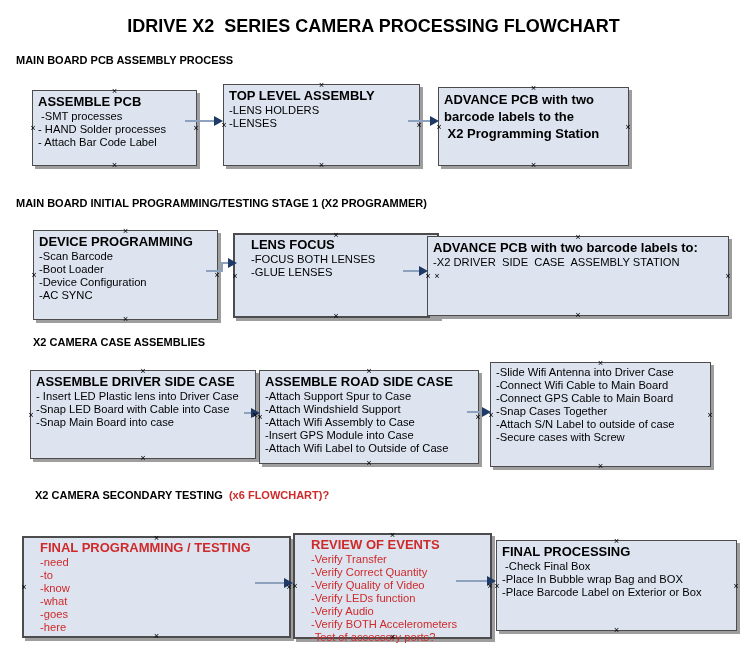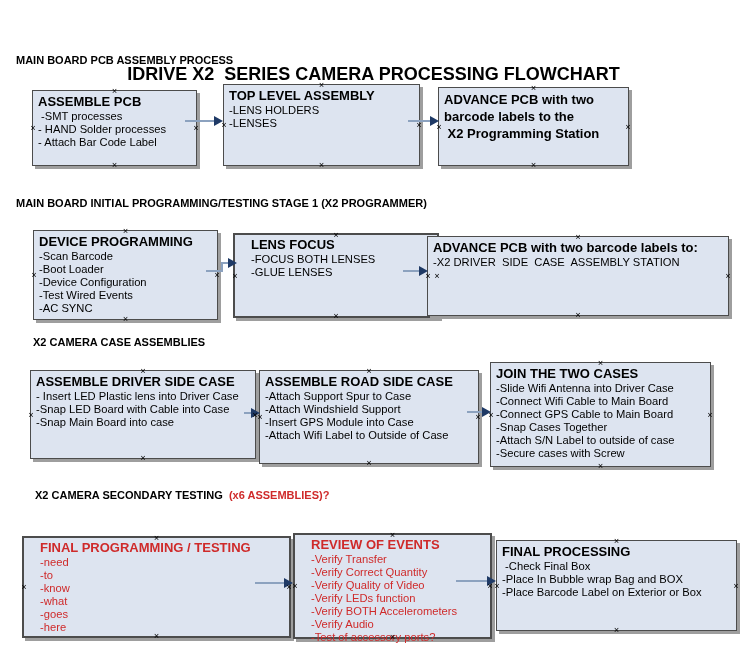--- a/index.html
+++ b/index.html
@@ -1,21 +1,21 @@
 <!DOCTYPE html>
 <html style="--red: #cf2a2a; --box_fill: #dde4f0; --box_border: #4c4c4c; --box_shadow: #9e9e9e; --arrow_line: #8ca2bf; --arrow_head: #1f3a66;"><head>
 <meta charset="utf-8">
 <style>
   html,body{margin:0;padding:0;background:#ffffff;}
   #stage{
     position:relative;width:747px;height:662px;background:#ffffff;
     font-family:"Liberation Sans",sans-serif;color:#000;overflow:hidden;
   }
   .main-title{position:absolute;left:0;right:0;top:16px;text-align:center;
-    font-size:18px;font-weight:bold;white-space:pre;margin-top:48px;}
+    font-size:18px;font-weight:bold;white-space:pre;}
   .sec-h{position:absolute;font-size:11px;font-weight:bold;white-space:pre;}
   .red{color:var(--red,#cf2a2a);}
   .box{position:absolute;background:var(--box_fill,#dde4f0);
     border:1px solid var(--box_border,#4c4c4c);
     box-shadow:3px 3px 0 var(--box_shadow,#9e9e9e);
     padding:3px 5px;overflow:visible;}
   .heavy{border-width:2px;padding:2px 16px;}
   .bt{font-weight:bold;font-size:13px;line-height:16px;white-space:pre;}
   .bl{font-weight:bold;font-size:13px;line-height:17px;white-space:pre;}
   .bi{font-size:11.2px;line-height:13px;white-space:pre;}
@@ -82,21 +82,20 @@
 
   <div class="box" style="left:33px;top:230px;width:173px;height:82px">
     <i class="hd t"></i>
       <i class="hd b"></i>
       <i class="hd l"></i>
       <i class="hd r"></i>
     <div class="bt">DEVICE PROGRAMMING</div>
     <div class="bi">-Scan Barcode</div>
     <div class="bi">-Boot Loader</div>
     <div class="bi">-Device Configuration</div>
-    <div class="bi">-Test Wired Events</div>
     <div class="bi">-AC SYNC</div>
   </div>
 
   <div class="box heavy" style="left:233px;top:233px;width:170px;height:77px">
     <i class="hd t"></i>
       <i class="hd b"></i>
       <i class="hd l"></i>
       <i class="hd r"></i>
     <div class="bt">LENS FOCUS</div>
     <div class="bi">-FOCUS BOTH LENSES</div>
@@ -134,44 +133,44 @@
   </div>
 
   <div class="box" style="left:259px;top:370px;width:208px;height:86px">
     <i class="hd t"></i>
       <i class="hd b"></i>
       <i class="hd l"></i>
       <i class="hd r"></i>
     <div class="bt">ASSEMBLE ROAD SIDE CASE</div>
     <div class="bi">-Attach Support Spur to Case</div>
     <div class="bi">-Attach Windshield Support</div>
+    <div class="bi">-Attach Wifi Assembly to Case</div>
     <div class="bi">-Insert GPS Module into Case</div>
     <div class="bi">-Attach Wifi Label to Outside of Case</div>
   </div>
 
   <div class="box" style="left:490px;top:362px;width:209px;height:97px">
     <i class="hd t"></i>
       <i class="hd b"></i>
       <i class="hd l"></i>
       <i class="hd r"></i>
-    <div class="bt">JOIN THE TWO CASES</div>
     <div class="bi">-Slide Wifi Antenna into Driver Case</div>
     <div class="bi">-Connect Wifi Cable to Main Board</div>
     <div class="bi">-Connect GPS Cable to Main Board</div>
     <div class="bi">-Snap Cases Together</div>
     <div class="bi">-Attach S/N Label to outside of case</div>
     <div class="bi">-Secure cases with Screw</div>
   </div>
 
   <div class="aline" style="left:244px;top:412px;width:9px"></div>
   <div class="ahead" style="left:251px;top:408px"></div>
   <div class="aline" style="left:467px;top:411px;width:16px"></div>
   <div class="ahead" style="left:482px;top:407px"></div>
 
-  <div class="sec-h" style="left:35px;top:489px"><span>X2 CAMERA SECONDARY TESTING</span><span class="red">  (x6 ASSEMBLIES)?</span></div>
+  <div class="sec-h" style="left:35px;top:489px"><span>X2 CAMERA SECONDARY TESTING</span><span class="red">  (x6 FLOWCHART)?</span></div>
 
   <div class="box heavy" style="left:22px;top:536px;width:233px;height:94px">
     <i class="hd t"></i>
       <i class="hd b"></i>
       <i class="hd l"></i>
       <i class="hd r"></i>
     <div class="bt red">FINAL PROGRAMMING / TESTING</div>
     <div class="bi red">-need</div>
     <div class="bi red">-to</div>
     <div class="bi red">-know</div>
@@ -183,22 +182,22 @@
   <div class="box heavy" style="left:293px;top:533px;width:163px;height:98px">
     <i class="hd t"></i>
       <i class="hd b"></i>
       <i class="hd l"></i>
       <i class="hd r"></i>
     <div class="bt red">REVIEW OF EVENTS</div>
     <div class="bi red">-Verify Transfer</div>
     <div class="bi red">-Verify Correct Quantity</div>
     <div class="bi red">-Verify Quality of Video</div>
     <div class="bi red">-Verify LEDs function</div>
+    <div class="bi red">-Verify Audio</div>
     <div class="bi red">-Verify BOTH Accelerometers</div>
-    <div class="bi red">-Verify Audio</div>
     <div class="bi red">-Test of accessory ports?</div>
   </div>
 
   <div class="box" style="left:496px;top:540px;width:229px;height:83px">
     <i class="hd t"></i>
       <i class="hd b"></i>
       <i class="hd l"></i>
       <i class="hd r"></i>
     <div class="bt">FINAL PROCESSING</div>
     <div class="bi"> -Check Final Box</div>

